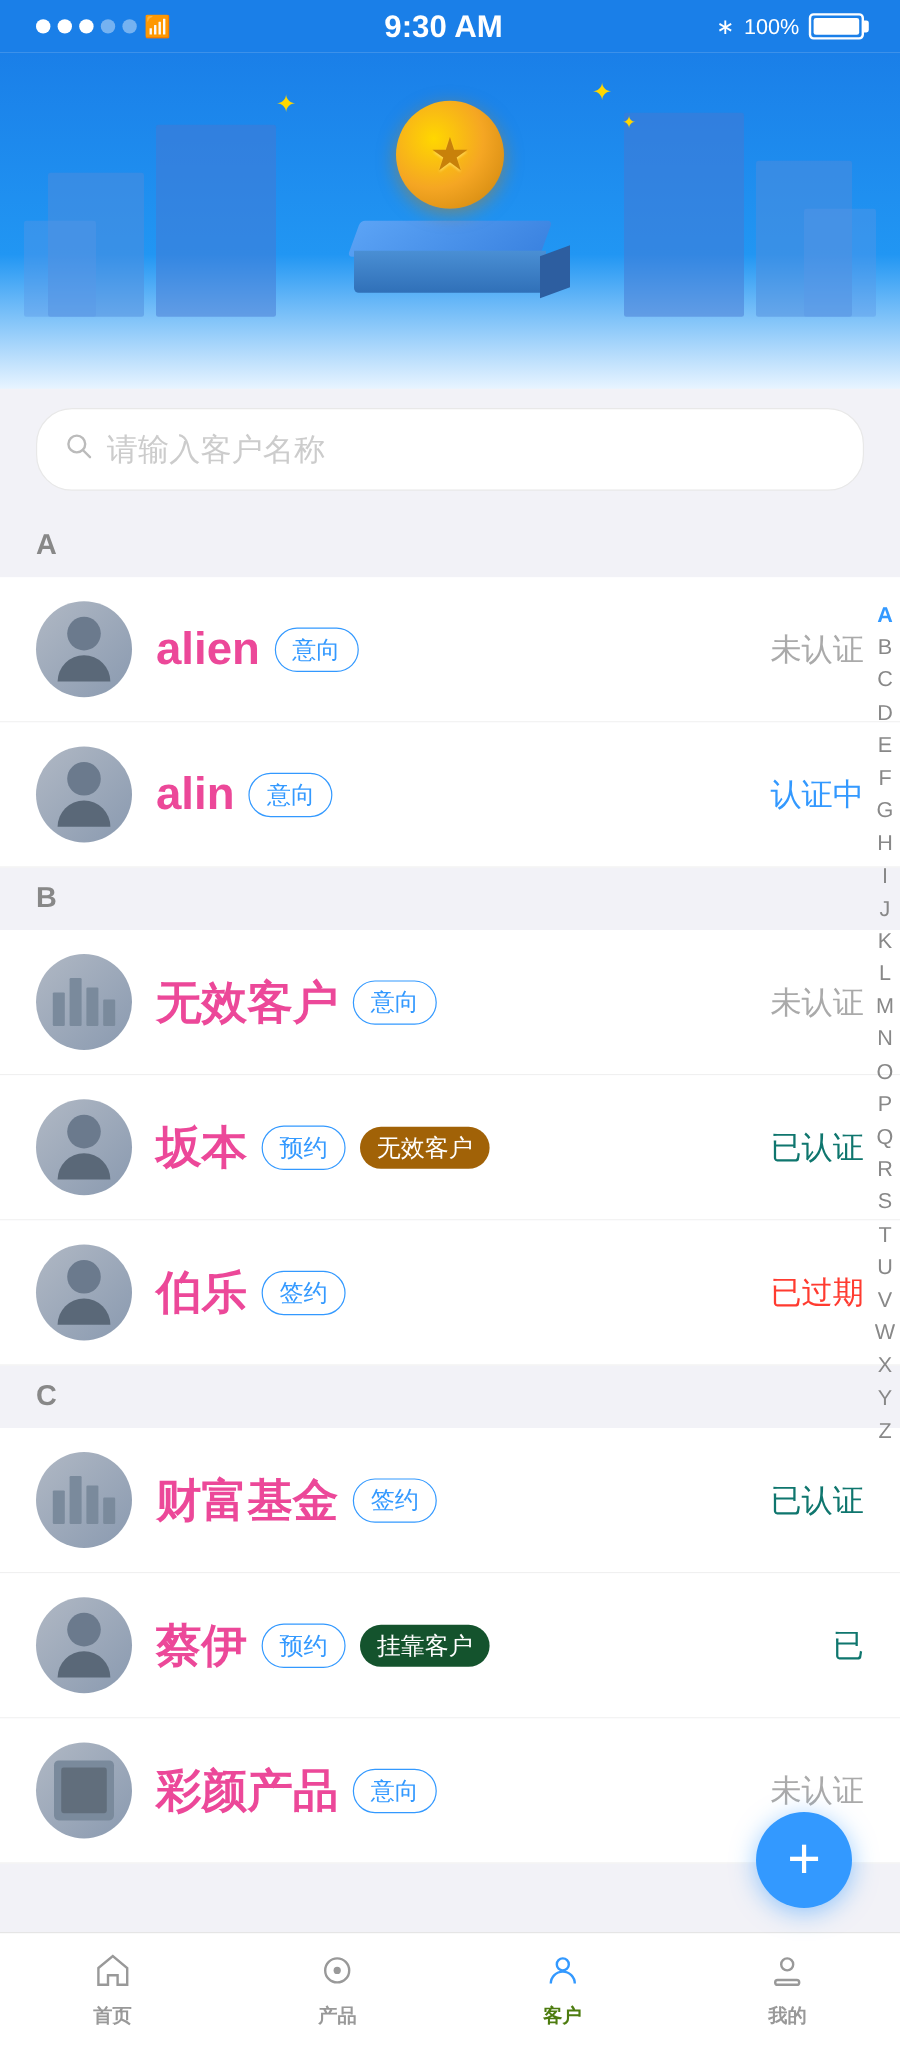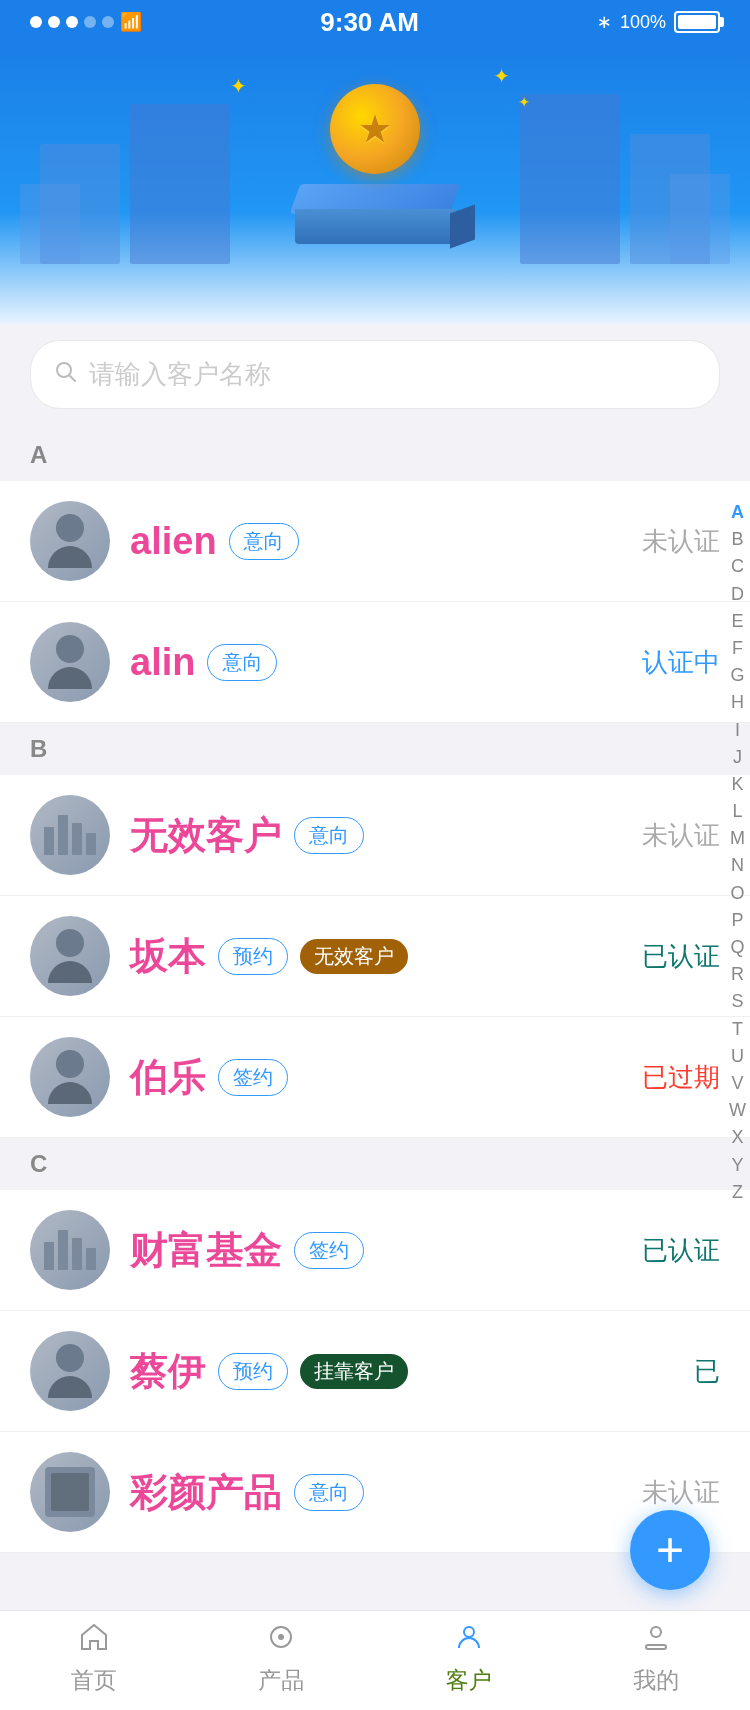--- a/index.html
+++ b/index.html
@@ -377,22 +377,23 @@
       cursor: pointer;
     }
     .tab-icon-wrap {
       width: 44px;
       height: 44px;
       display: flex;
       align-items: center;
       justify-content: center;
     }
     .tab-label {
-      font-size: 23px;
+      font-size: 16px;
       color: #999;
+      font-weight: bold;
     }
     .tab-label.active {
       color: #4d7c0f;
     }
 
     
     .content-area {
       padding-bottom: 110px;
     }
   </style>

